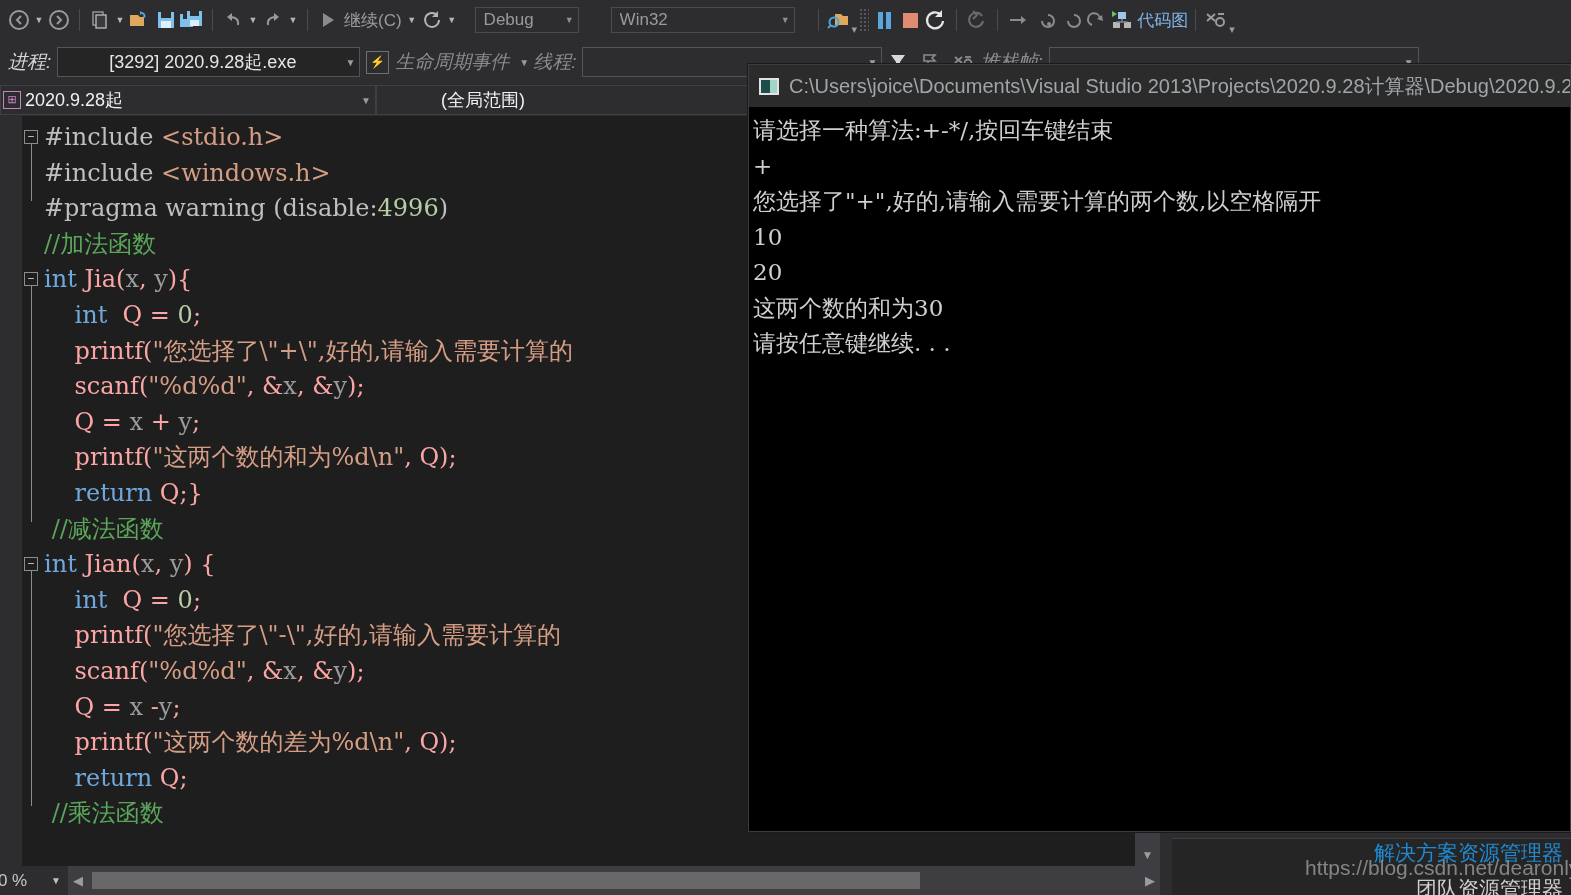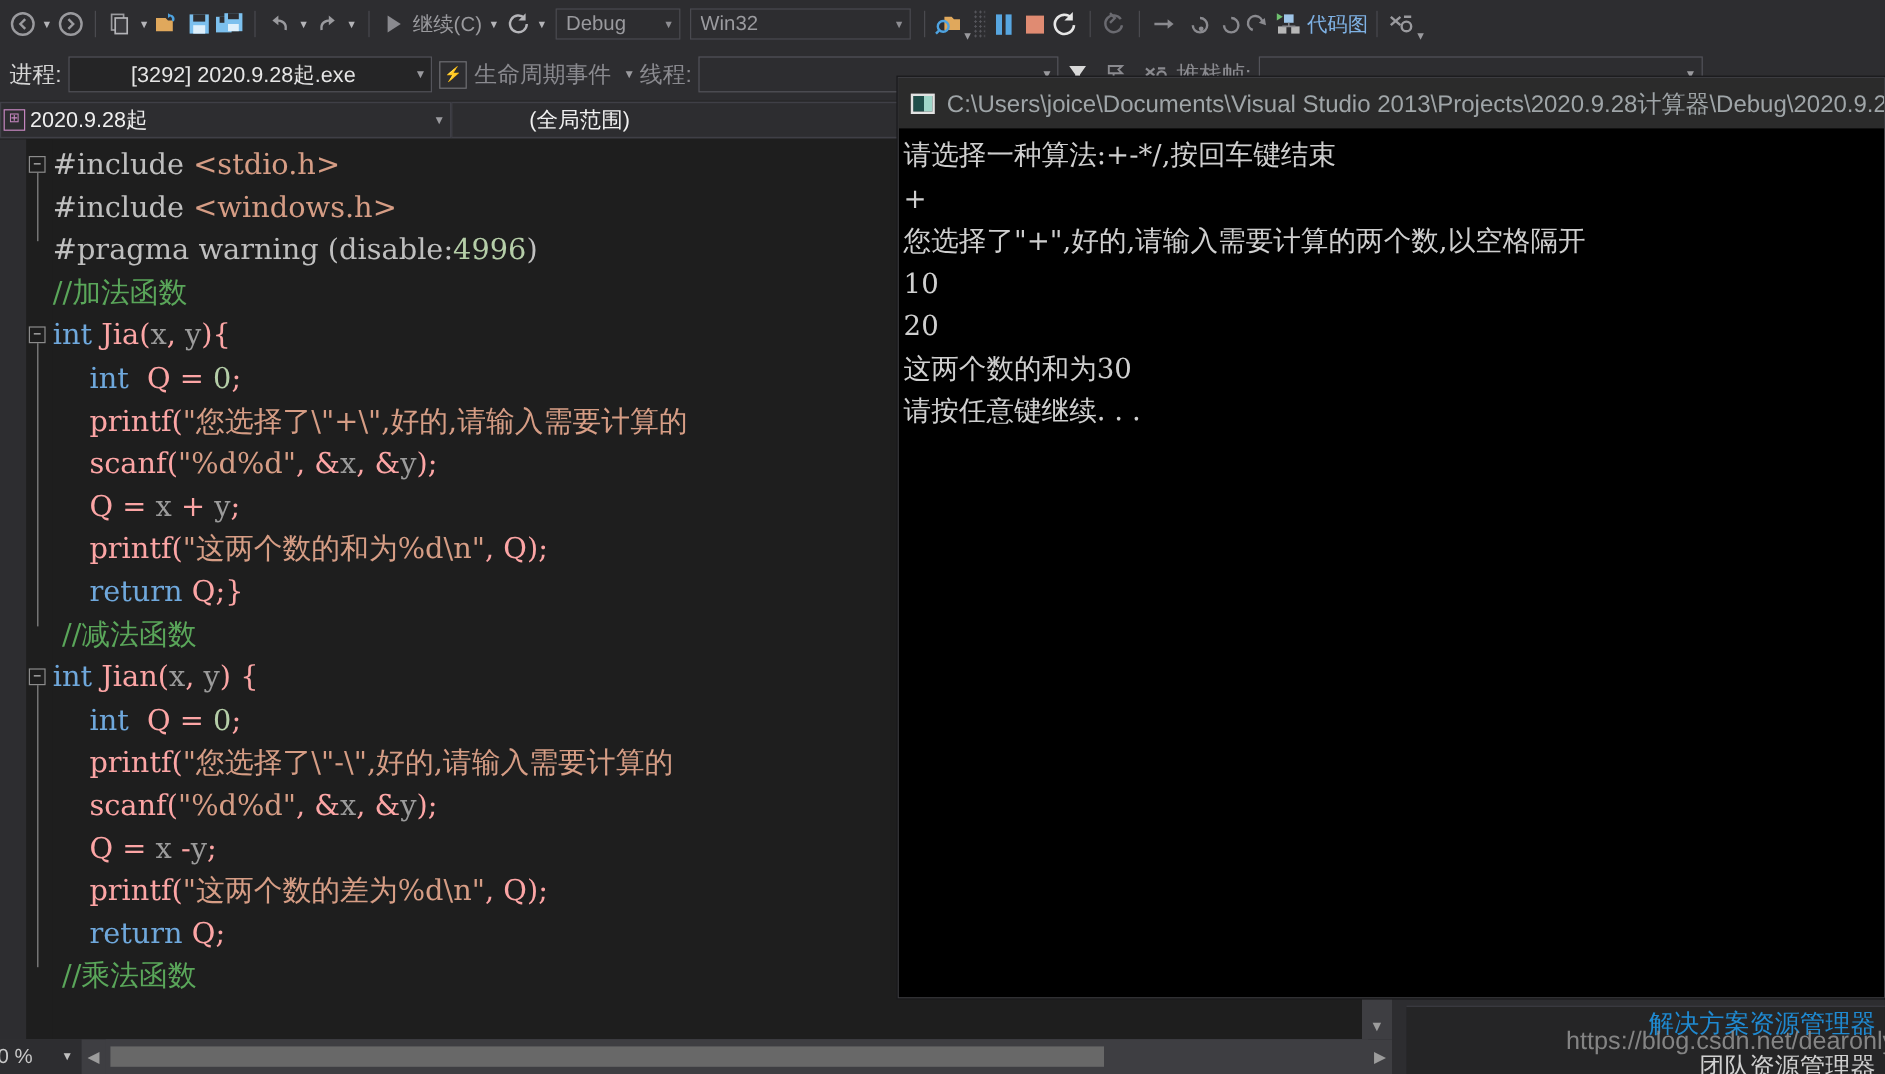--- a/index.html
+++ b/index.html
@@ -41,21 +41,21 @@
   }
   .tb-text {
     color: #9a9a9e; font-size: 17px; padding: 0 3px;
     white-space: nowrap;
   }
   .tb-combo {
     height: 26px; border: 1px solid #4a4a50;
     background: #2d2d30; color: #9a9a9e;
     font-size: 17px; display: flex; align-items: center;
     padding: 0 4px 0 8px; box-sizing: border-box;
-    margin: 0 4px;
+    margin: 0 16px;
   }
   .tb-combo .cv { flex: 1; white-space: nowrap; overflow: hidden; }
   .tb-combo .ca { color: #8d8d92; font-size: 9px; padding-left: 6px; }
   .combo-debug { width: 104px; }
   .combo-plat { width: 184px; }
   .dots {
     width: 10px; height: 24px;
     background-image: radial-gradient(circle, #56565c 1px, transparent 1px);
     background-size: 4px 4px;
     margin: 0 2px;
@@ -67,21 +67,21 @@
   .small-chev { color: #9a9a9e; font-size: 11px; align-self: flex-end; padding-bottom: 4px; }
 
   
   .toolbar2 {
     position: absolute; left: 0; top: 40px;
     width: 1571px; height: 44px;
     background: #2d2d30;
     display: flex; align-items: center;
     padding-left: 8px; box-sizing: border-box;
   }
-  .t2-label { color: #d6d6d6; font-size: 19px; white-space: nowrap; padding-right: 6px; }
+  .t2-label { color: #d6d6d6; font-size: 19px; white-space: nowrap; padding-right: 6px; font-style: italic; }
   .t2-label.dim { color: #8a8a8f; }
   .t2-combo {
     height: 30px; border: 1px solid #53535a;
     background: #252526; color: #e6e6e6;
     font-size: 18px; display: flex; align-items: center;
     padding: 0 4px 0 8px; box-sizing: border-box;
   }
   .t2-combo.empty { background: #2d2d30; }
   .t2-combo .cv { flex: 1; white-space: nowrap; overflow: hidden; text-align: center; }
   .t2-combo .ca { color: #9a9a9e; font-size: 10px; padding-left: 6px; }

